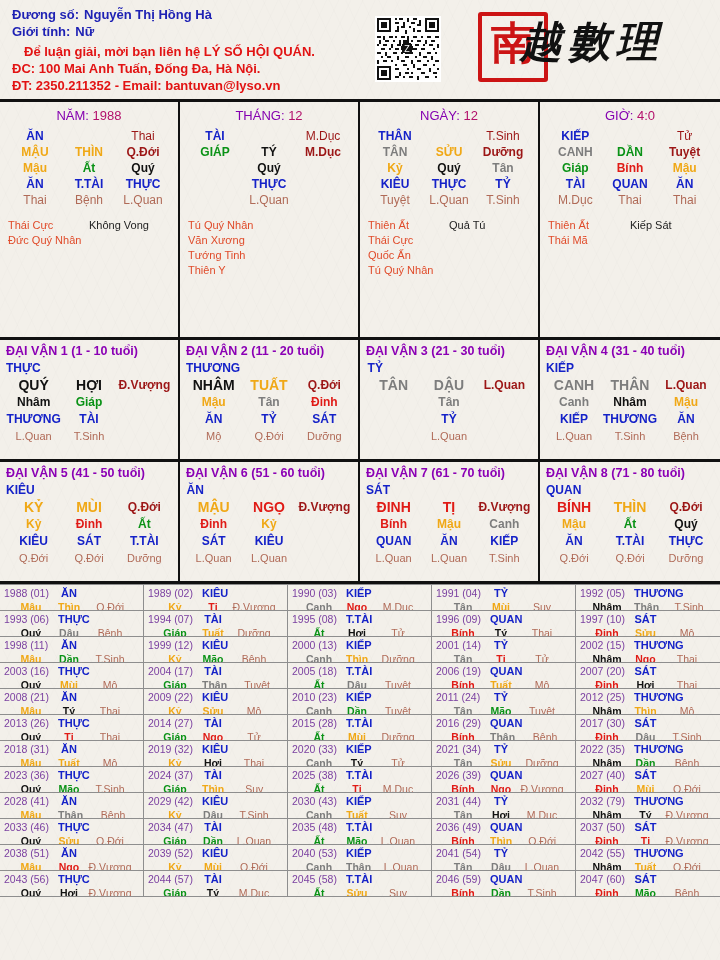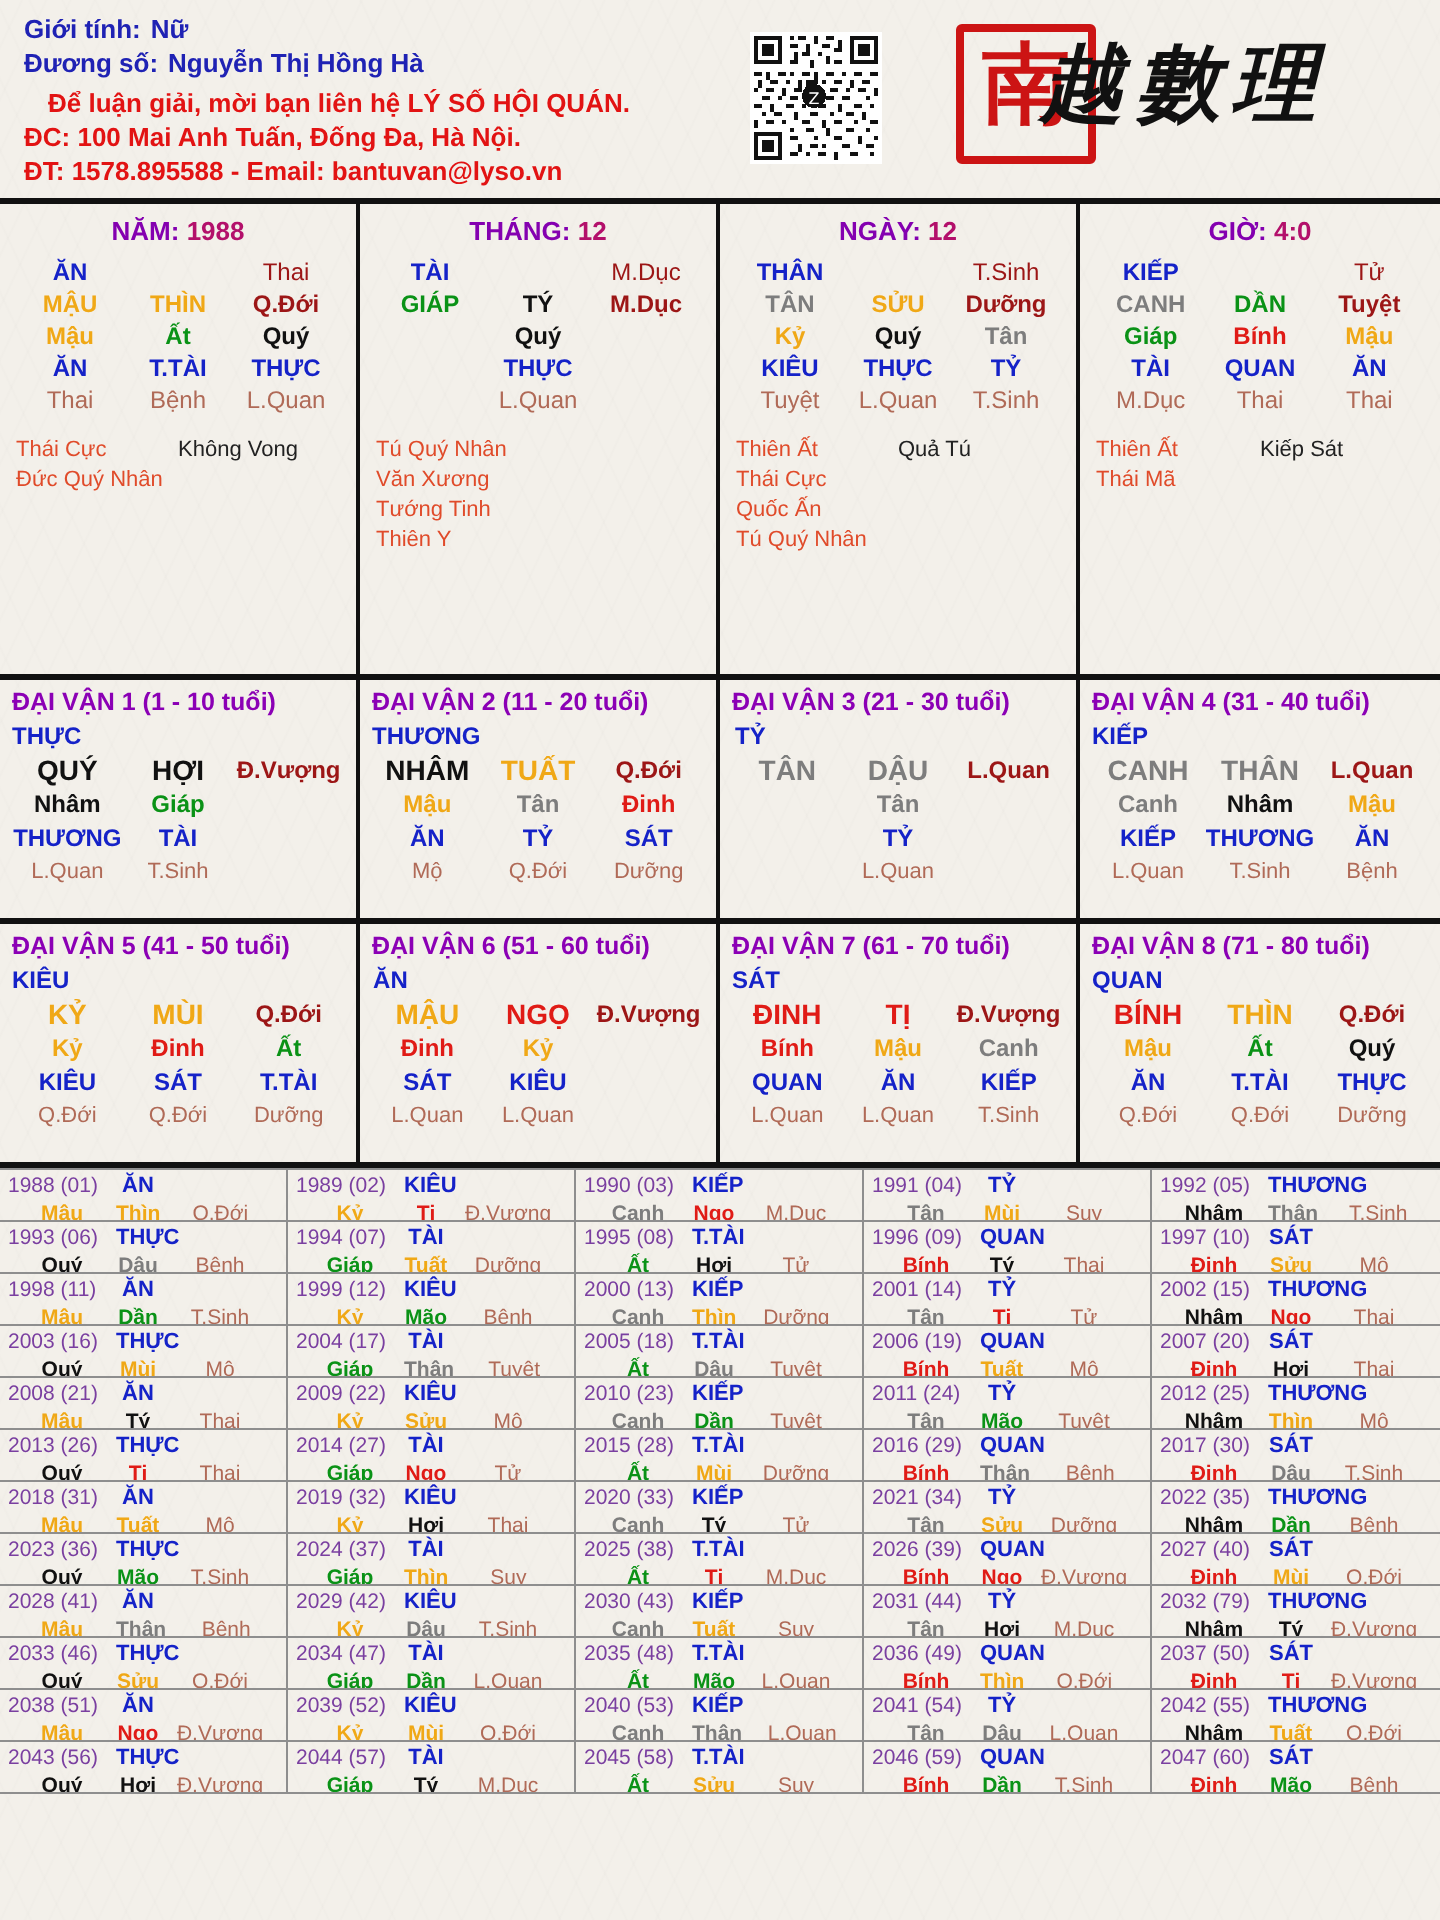--- a/index.html
+++ b/index.html
@@ -52,21 +52,21 @@
   .pillars{
     display:grid;grid-template-columns:1fr 1fr 1fr 1fr;
     border-bottom:3px solid #111;
     height:238px;box-sizing:border-box;
   }
   .pillar{
     border-right:2px solid #111;padding:6px 8px 0 8px;box-sizing:border-box;position:relative;
   }
   .pillar:last-child{border-right:none;}
   .p-title{
-    text-align:center;font-size:13px;font-weight:bold;color:#8400b0;margin-bottom:5px;
+    text-align:center;font-size:13px;font-weight:normal;color:#8400b0;margin-bottom:5px;
   }
   .p-title .num{color:#b3106b;}
   .row3{display:grid;grid-template-columns:1fr 1fr 1fr;text-align:center;}
   .row3 > div{font-size:12px;line-height:16px;white-space:nowrap;}
   .r-small{font-size:11px;}
   .r-big{font-size:14px;font-weight:bold;}
   .r-mid{font-size:12px;font-weight:bold;}
   .stars{margin-top:10px;font-size:11px;line-height:15px;}
   .stars-grid{display:grid;grid-template-columns:1fr 1fr;}
   .star-l{color:#e04b2a;}
@@ -113,28 +113,28 @@
   .c-brown{color:#b06a57;}
   .c-darkred{color:#9c1616;}
 </style>
 </head>
 <body>
 
 <div class="page">
 
   <div class="header">
     <div class="hdr-line">
-      <span class="hdr-blue">Giới tính:</span><span class="hdr-sep"></span><span class="hdr-blue">Nữ</span>
+      <span class="hdr-blue">Đương số:</span><span class="hdr-sep"></span><span class="hdr-blue">Nguyễn Thị Hồng Hà</span>
     </div>
     <div class="hdr-line">
-      <span class="hdr-blue">Đương số:</span><span class="hdr-sep"></span><span class="hdr-blue">Nguyễn Thị Hồng Hà</span>
+      <span class="hdr-blue">Giới tính:</span><span class="hdr-sep"></span><span class="hdr-blue">Nữ</span>
     </div>
     <div class="hdr-line hdr-red" style="margin-top:3px;margin-left:12px;">Để luận giải, mời bạn liên hệ LÝ SỐ HỘI QUÁN.</div>
     <div class="hdr-line hdr-red">ĐC: 100 Mai Anh Tuấn, Đống Đa, Hà Nội.</div>
-    <div class="hdr-line hdr-red">ĐT: 1578.895588 - Email: bantuvan@lyso.vn</div>
+    <div class="hdr-line hdr-red">ĐT: 2350.211352 - Email: bantuvan@lyso.vn</div>
 
     <div class="qr">
       <svg width="66" height="66" viewBox="0 0 33 33" shape-rendering="crispEdges">
         <rect width="33" height="33" fill="#fff"></rect>
         <g fill="#111">
           <rect x="1" y="1" width="7" height="7"></rect>
             <rect x="2" y="2" width="5" height="5" fill="#fff"></rect>
             <rect x="3" y="3" width="3" height="3"></rect>
           <rect x="25" y="1" width="7" height="7"></rect>
             <rect x="26" y="2" width="5" height="5" fill="#fff"></rect>

